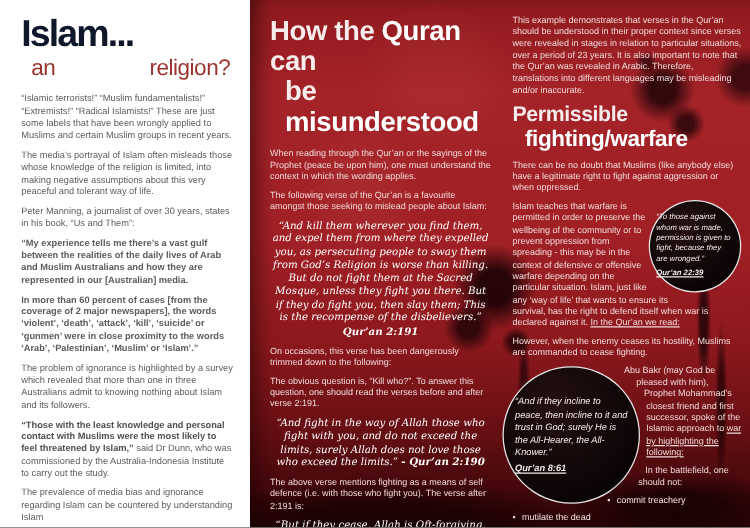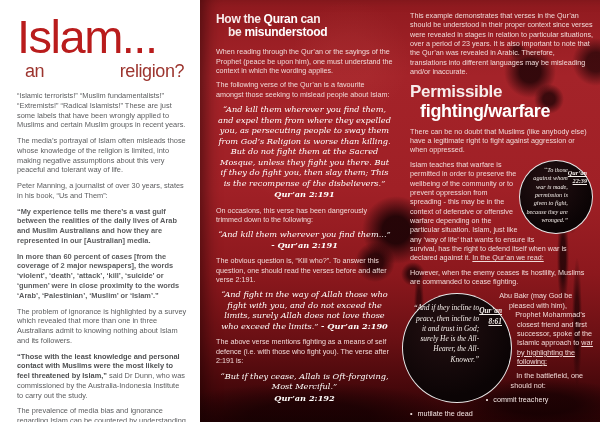--- a/index.html
+++ b/index.html
@@ -2,21 +2,21 @@
 <html><head>
 <meta charset="utf-8">
 <style>
   html,body{margin:0;padding:0;background:#222;}
   .page{width:600px;height:422px;display:flex;overflow:hidden;background:#fff;
         font-family:"Liberation Sans",sans-serif;position:relative;}
 
   
   .left-col{flex:0 0 200px;width:200px;box-sizing:border-box;background:#ffffff;
             padding:13px 13px 0 17px;overflow:hidden;}
-  .title{font-size:47px;font-weight:normal;color:#b91c1c;letter-spacing:-1.5px;
+  .title{font-size:30px;font-weight:bold;color:#0f172a;letter-spacing:-1.5px;
          line-height:1;margin:0;}
   .subtitle{font-size:18px;color:#9c342e;margin:1px 0 9px 8px;letter-spacing:-0.4px;}
   .subtitle .b{font-weight:bold;}
   .left-col p{font-size:7.4px;line-height:1.32;color:#5b5c5e;margin:0 0 6px 0;}
   .gq{font-weight:bold;color:#4f5052;}
   .it{}
 
   
   .red-panel{position:relative;flex:0 0 400px;width:400px;overflow:hidden;
     background:linear-gradient(180deg,#901a1f 0%,#a42329 18%,#a02026 45%,
@@ -35,40 +35,40 @@
     radial-gradient(5px 65px at 377px 322px, rgba(18,1,3,0.65) 40%, rgba(18,1,3,0) 100%),
     radial-gradient(8px 28px at 372px 206px, rgba(18,1,3,0.7) 40%, rgba(18,1,3,0) 100%),
     radial-gradient(90px 26px at 340px 404px, rgba(10,0,1,0.6) 40%, rgba(10,0,1,0) 100%),
     radial-gradient(150px 34px at 110px 416px, rgba(10,0,1,0.55) 40%, rgba(10,0,1,0) 100%),
     radial-gradient(circle 50px at 90px 150px, rgba(255,150,130,0.06) 40%, rgba(255,150,130,0) 100%),
     radial-gradient(circle 60px at 150px 60px, rgba(255,150,130,0.05) 40%, rgba(255,150,130,0) 100%);}
   .panel-cols{position:relative;z-index:1;display:flex;height:100%;}
   .mid-col{flex:0 0 200px;width:200px;box-sizing:border-box;padding:13px 7px 0 16px;overflow:hidden;}
   .right-col{flex:0 0 200px;width:200px;box-sizing:border-box;padding:11px 7px 0 10px;overflow:hidden;}
 
-  .mid-heading{color:#f7eceb;font-size:12px;line-height:1.1;margin:0 0 8px 0;letter-spacing:-0.3px;}
+  .mid-heading{color:#f7eceb;font-size:22px;line-height:1.1;margin:0 0 8px 0;letter-spacing:-0.3px;}
   .mid-heading .line2{display:block;margin-left:12px;}
   .b{font-weight:bold;color:#ffffff;}
 
   .red-p{font-size:7.2px;line-height:1.3;color:#f0d9d7;margin:0 0 5px 0;}
   .verse{font-family:"DejaVu Serif",serif;font-style:italic;color:#fffdfb;
          font-size:8.2px;line-height:1.28;text-align:center;margin:2px 1px 6px 1px;}
   .verse .ref{font-weight:bold;display:block;margin-top:1px;}
   .ref-inline{font-weight:bold;}
 
   .right-heading{color:#f7eceb;margin:5px 0 6px 0;font-size:17px;line-height:1.12;letter-spacing:-0.3px;}
   .right-heading .line1{display:block;}
   .right-heading .line2{display:block;font-weight:bold;color:#ffffff;margin-left:10px;font-size:18px;}
   .u{text-decoration:underline;}
 
-  .circle{border-radius:50%;box-sizing:border-box;text-align:right;
+  .circle{border-radius:50%;box-sizing:border-box;text-align:left;
     background:radial-gradient(circle at 38% 30%, #241012 0%, #0b0405 70%);
     border:1px solid rgba(255,255,255,0.9);
-    display:flex;flex-direction:row;justify-content:center;
-    font-family:Liberation Serif, serif;font-style:italic;color:#f4eeea;}
+    display:flex;flex-direction:column;justify-content:center;
+    font-family:Liberation Sans, sans-serif;font-style:italic;color:#f4eeea;}
   .circle .cref{display:block;margin-top:3px;font-weight:bold;text-decoration:underline;}
   .circle1{float:right;width:74px;height:74px;shape-outside:circle(39px at 37px 37px);
            margin:0 0 3px 5px;font-size:6.2px;line-height:1.35;padding:5px;}
   .circle2{float:left;width:110px;height:110px;shape-outside:circle(57px at 55px 55px);
            margin:2px 5px 2px -8px;font-size:7.4px;line-height:1.38;padding:9px;}
 
   ul.battle-list{list-style:none;margin:2px 0 0 0;padding:0;}
   ul.battle-list li{font-size:7.2px;color:#f2e4e2;line-height:1.25;margin:0 0 4.5px 0;
                     padding-left:9px;text-indent:-9px;}
   ul.battle-list li::before{content:"•";margin-right:5px;}
@@ -103,23 +103,20 @@
           <span>How the </span><span class="b">Quran</span><span> can</span>
           <span class="line2"><span>be </span><span class="b">misunderstood</span></span>
         </h2>
         <p class="red-p">When reading through the Qur’an or the sayings of the Prophet (peace be upon him), one must understand the context in which the wording applies.</p>
         <p class="red-p">The following verse of the Qur’an is a favourite amongst those seeking to mislead people about Islam:</p>
         <div class="verse">
           <span>“And kill them wherever you find them, and expel them from where they expelled you, as persecuting people to sway them from God’s Religion is worse than killing. But do not fight them at the Sacred Mosque, unless they fight you there. But if they do fight you, then slay them; This is the recompense of the disbelievers.”</span>
           <span class="ref">Qur’an 2:191</span>
         </div>
         <p class="red-p">On occasions, this verse has been dangerously trimmed down to the following:</p>
-        <div class="verse">
-          <span>“And kill them wherever you find them...” </span><span class="ref-inline">- Qur’an 2:191</span>
-        </div>
         <p class="red-p">The obvious question is, “Kill who?”. To answer this question, one should read the verses before and after verse 2:191.</p>
         <div class="verse">
           <span>“And fight in the way of Allah those who fight with you, and do not exceed the limits, surely Allah does not love those who exceed the limits.” </span><span class="ref-inline">- Qur’an 2:190</span>
         </div>
         <p class="red-p">The above verse mentions fighting as a means of self defence (i.e. with those who fight you). The verse after 2:191 is:</p>
         <div class="verse">
           <span>“But if they cease, Allah is Oft-forgiving, Most Merciful.”</span>
           <span class="ref">Qur’an 2:192</span>
         </div>
 

